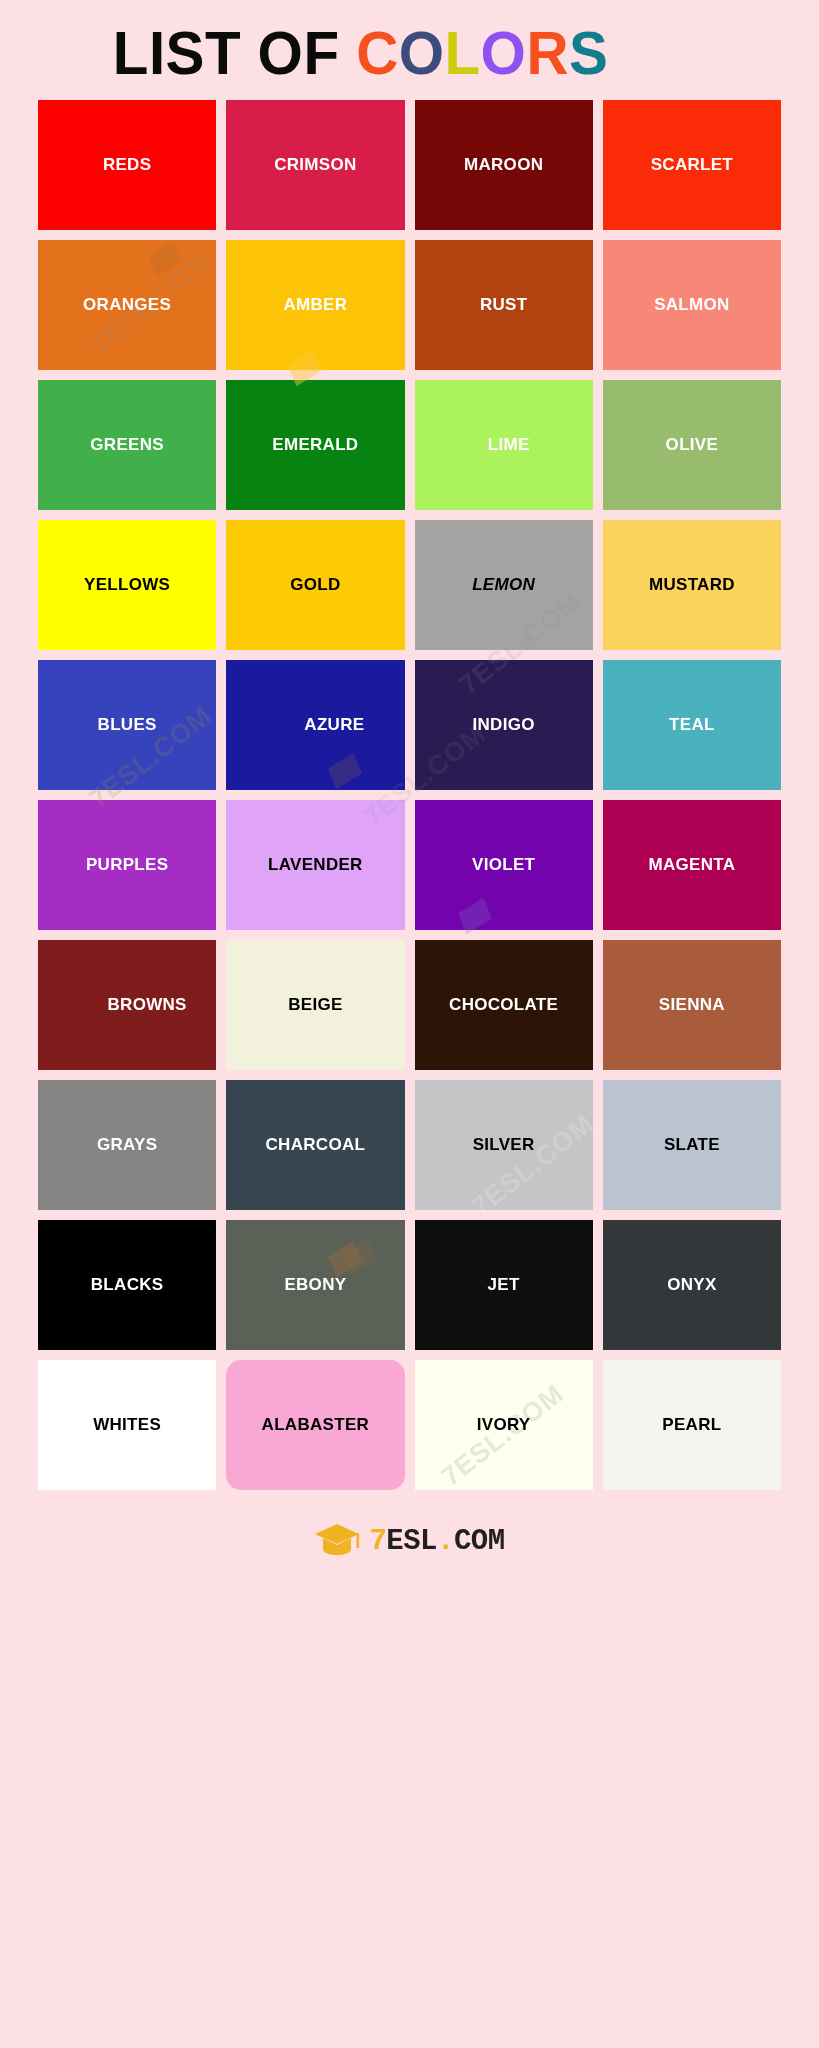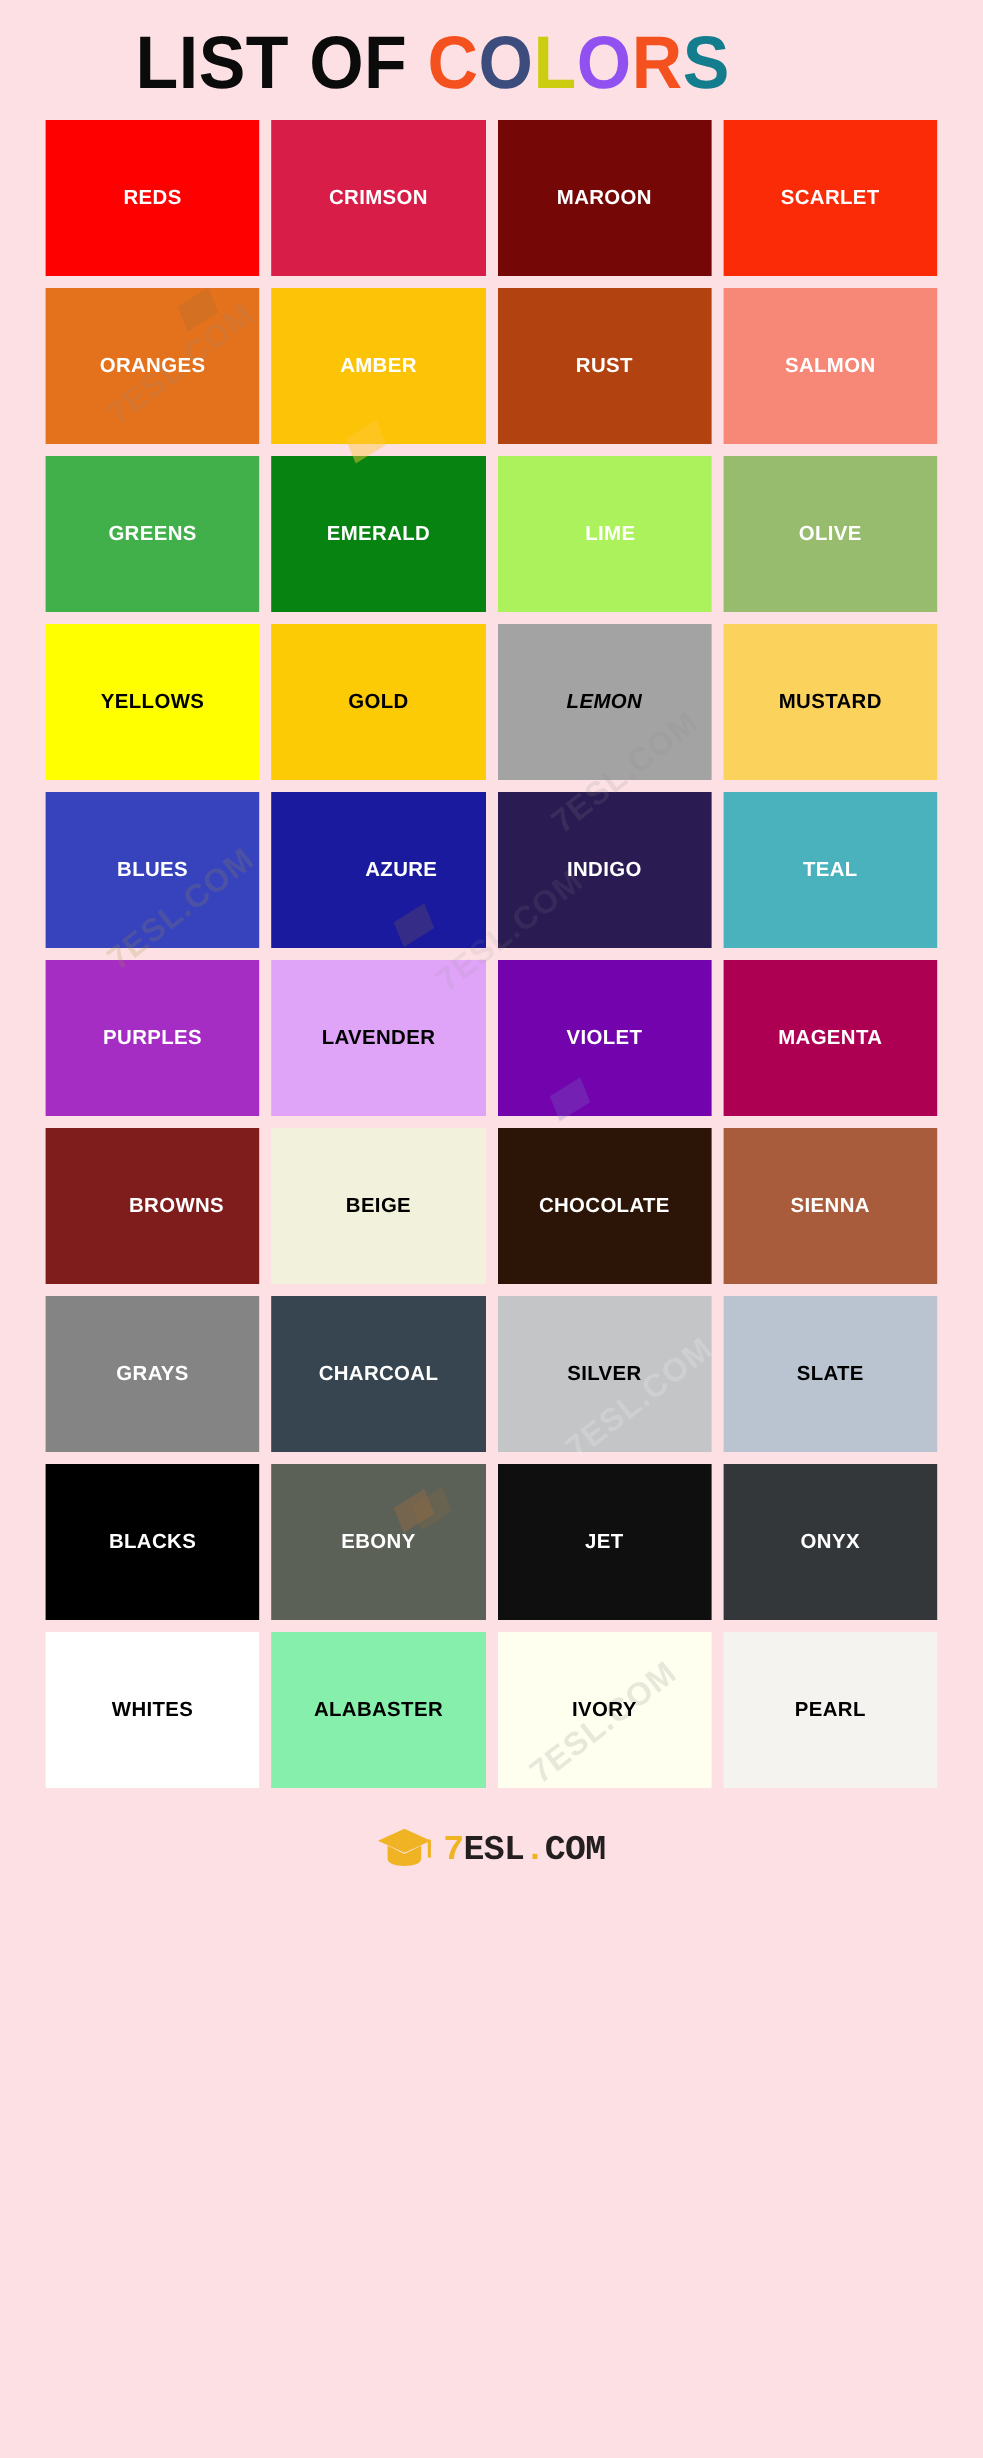--- a/index.html
+++ b/index.html
@@ -247,21 +247,21 @@
     </div>
     <div class="swatch" style="background: rgb(15, 15, 15);">
       <span class="swatch-label" style="color: rgb(255, 255, 255);">JET</span>
     </div>
     <div class="swatch" style="background: rgb(51, 55, 58);">
       <span class="swatch-label" style="color: rgb(255, 255, 255);">ONYX</span>
     </div>
     <div class="swatch" style="background: rgb(255, 255, 255);">
       <span class="swatch-label" style="color: rgb(0, 0, 0);">WHITES</span>
     </div>
-    <div class="swatch" style="background: #86efac;">
+    <div class="swatch" style="background: #f9a8d4; border-radius: 15px;">
       <span class="swatch-label" style="color: rgb(0, 0, 0);">ALABASTER</span>
     </div>
     <div class="swatch" style="background: rgb(255, 255, 240);">
       <span class="swatch-label" style="color: rgb(0, 0, 0);">IVORY</span>
     </div>
     <div class="swatch" style="background: rgb(245, 243, 240);">
       <span class="swatch-label" style="color: rgb(0, 0, 0);">PEARL</span>
     </div>
   </div>
 

